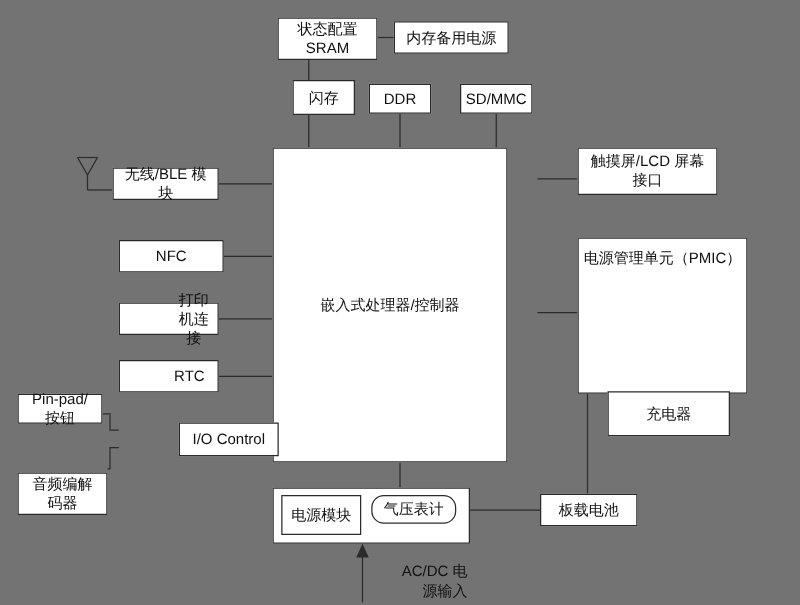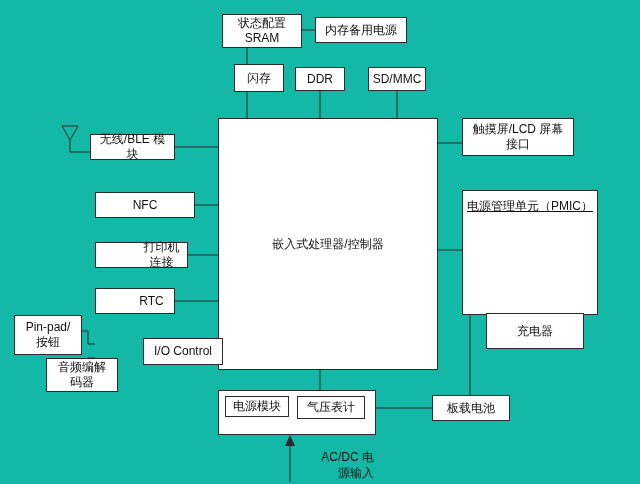--- a/index.html
+++ b/index.html
@@ -1,19 +1,19 @@
 <!DOCTYPE html>
 <html><head>
 <meta charset="utf-8">
 <style>
   html,body{margin:0;padding:0;background:#ffffff;}
   #canvas{
     position:relative;
     width:640px;height:484px;
-    background:#14b8a6;
+    background:#737373;
     font-family:"Liberation Sans","DejaVu Sans",sans-serif;
     color:#111111;
     overflow:hidden;
   }
   #wires{position:absolute;left:0;top:0;width:640px;height:484px;}
   .node{
     position:absolute;
     box-sizing:border-box;
     border:1px solid #2b2b2b;
     background:#ffffff;
@@ -31,21 +31,20 @@
     box-sizing:border-box;
     border:1px solid #2b2b2b;
     background:#ffffff;
   }
   .container-label{
     position:absolute;
     width:100%;
     text-align:center;
     font-size:12px;
     color:#111111;
-    text-decoration:underline;
   }
   .plain-label{
     position:absolute;
     font-size:12px;
     line-height:1.3;
     text-align:right;
     color:#111111;
     white-space:pre-line;
   }
 </style>
@@ -104,49 +103,49 @@
 SRAM</div>
 
   <div class="node" style="left:315px;top:17px;width:92px;height:26px;">内存备用电源</div>
 
   <div class="node" style="left:234px;top:64px;width:50px;height:28px;">闪存</div>
 
   <div class="node" style="left:295px;top:67px;width:50px;height:24px;">DDR</div>
 
   <div class="node" style="left:368px;top:67px;width:58px;height:24px;">SD/MMC</div>
 
-  <div class="node" style="left:218px;top:118px;width:220px;height:252px;text-align:right;">嵌入式处理器/控制器</div>
+  <div class="node" style="left:218px;top:118px;width:188px;height:252px;text-align:right;">嵌入式处理器/控制器</div>
 
   <div class="node" style="left:90px;top:134px;width:85px;height:26px;">无线/BLE 模块</div>
 
-  <div class="node" style="left:95px;top:192px;width:100px;height:26px;">NFC</div>
+  <div class="node" style="left:95px;top:192px;width:84px;height:26px;">NFC</div>
 
-  <div class="node" style="left:95px;top:242px;width:93px;height:26px;padding-left:43px;">打印机连接</div>
+  <div class="node" style="left:95px;top:242px;width:80px;height:26px;padding-left:43px;">打印机连接</div>
 
   <div class="node" style="left:95px;top:288px;width:80px;height:26px;padding-left:36px;">RTC</div>
 
   <div class="node" style="left:95px;top:338px;width:80px;height:27px;margin-left:48px;">I/O Control</div>
 
-  <div class="node" style="left:14px;top:315px;width:68px;height:40px;">Pin-pad/
+  <div class="node" style="left:14px;top:315px;width:68px;height:24px;">Pin-pad/
 按钮</div>
 
-  <div class="node" style="left:14px;top:358px;width:72px;height:34px;margin-left:32px;">音频编解
+  <div class="node" style="left:14px;top:378px;width:72px;height:34px;">音频编解
 码器</div>
 
   <div class="node" style="left:462px;top:118px;width:112px;height:38px;">触摸屏/LCD 屏幕
 接口</div>
 
   <div class="container-node" style="left:462px;top:190px;width:136px;height:125px;">
     <div class="container-label" style="top:7px;">电源管理单元（PMIC）</div>
     <div class="node" style="left:23px;top:78px;width:98px;height:36px;margin-top:44px;">充电器</div>
   </div>
 
   <div class="container-node" style="left:218px;top:390px;width:158px;height:45px;">
-    <div class="node" style="left:6px;top:5px;width:64px;height:21px;">电源模块</div>
-    <div class="node" style="left:78px;top:5px;width:68px;height:23px;">气压表计</div>
+    <div class="node" style="left:6px;top:5px;width:64px;height:32px;">电源模块</div>
+    <div class="node" style="left:78px;top:5px;width:68px;height:23px;border-radius:10px;">气压表计</div>
   </div>
 
   <div class="node" style="left:432px;top:395px;width:78px;height:26px;">板载电池</div>
 
   <div class="plain-label" style="left:302px;top:450px;width:72px;">AC/DC 电
 源输入</div>
 
 </div>
 
 </body></html>

